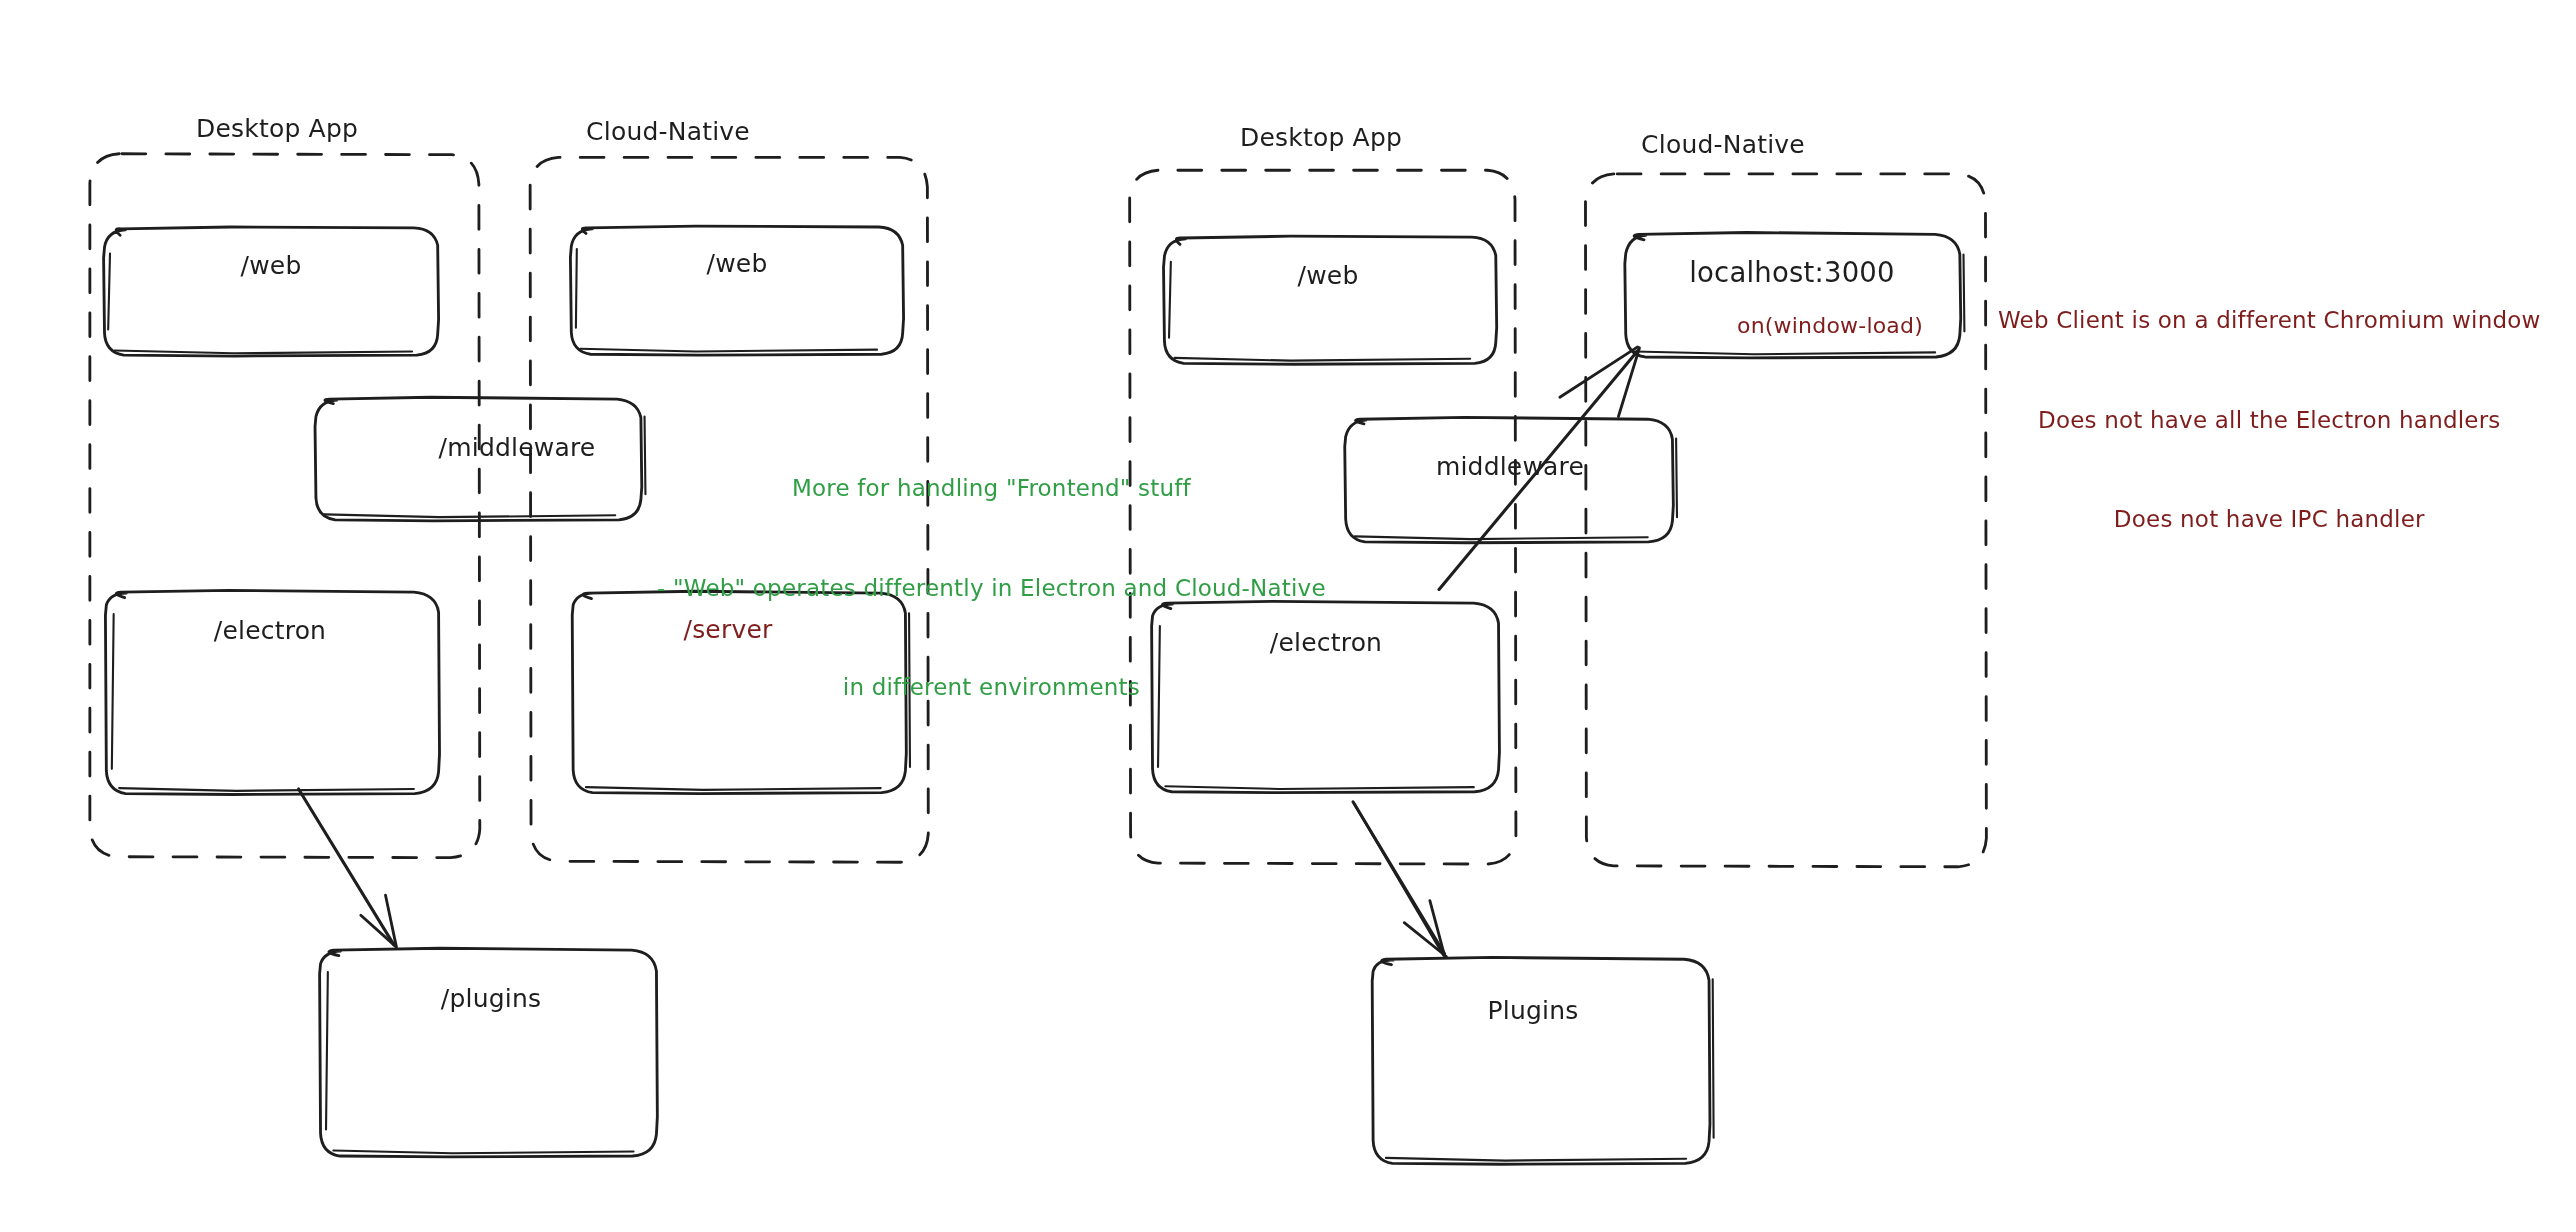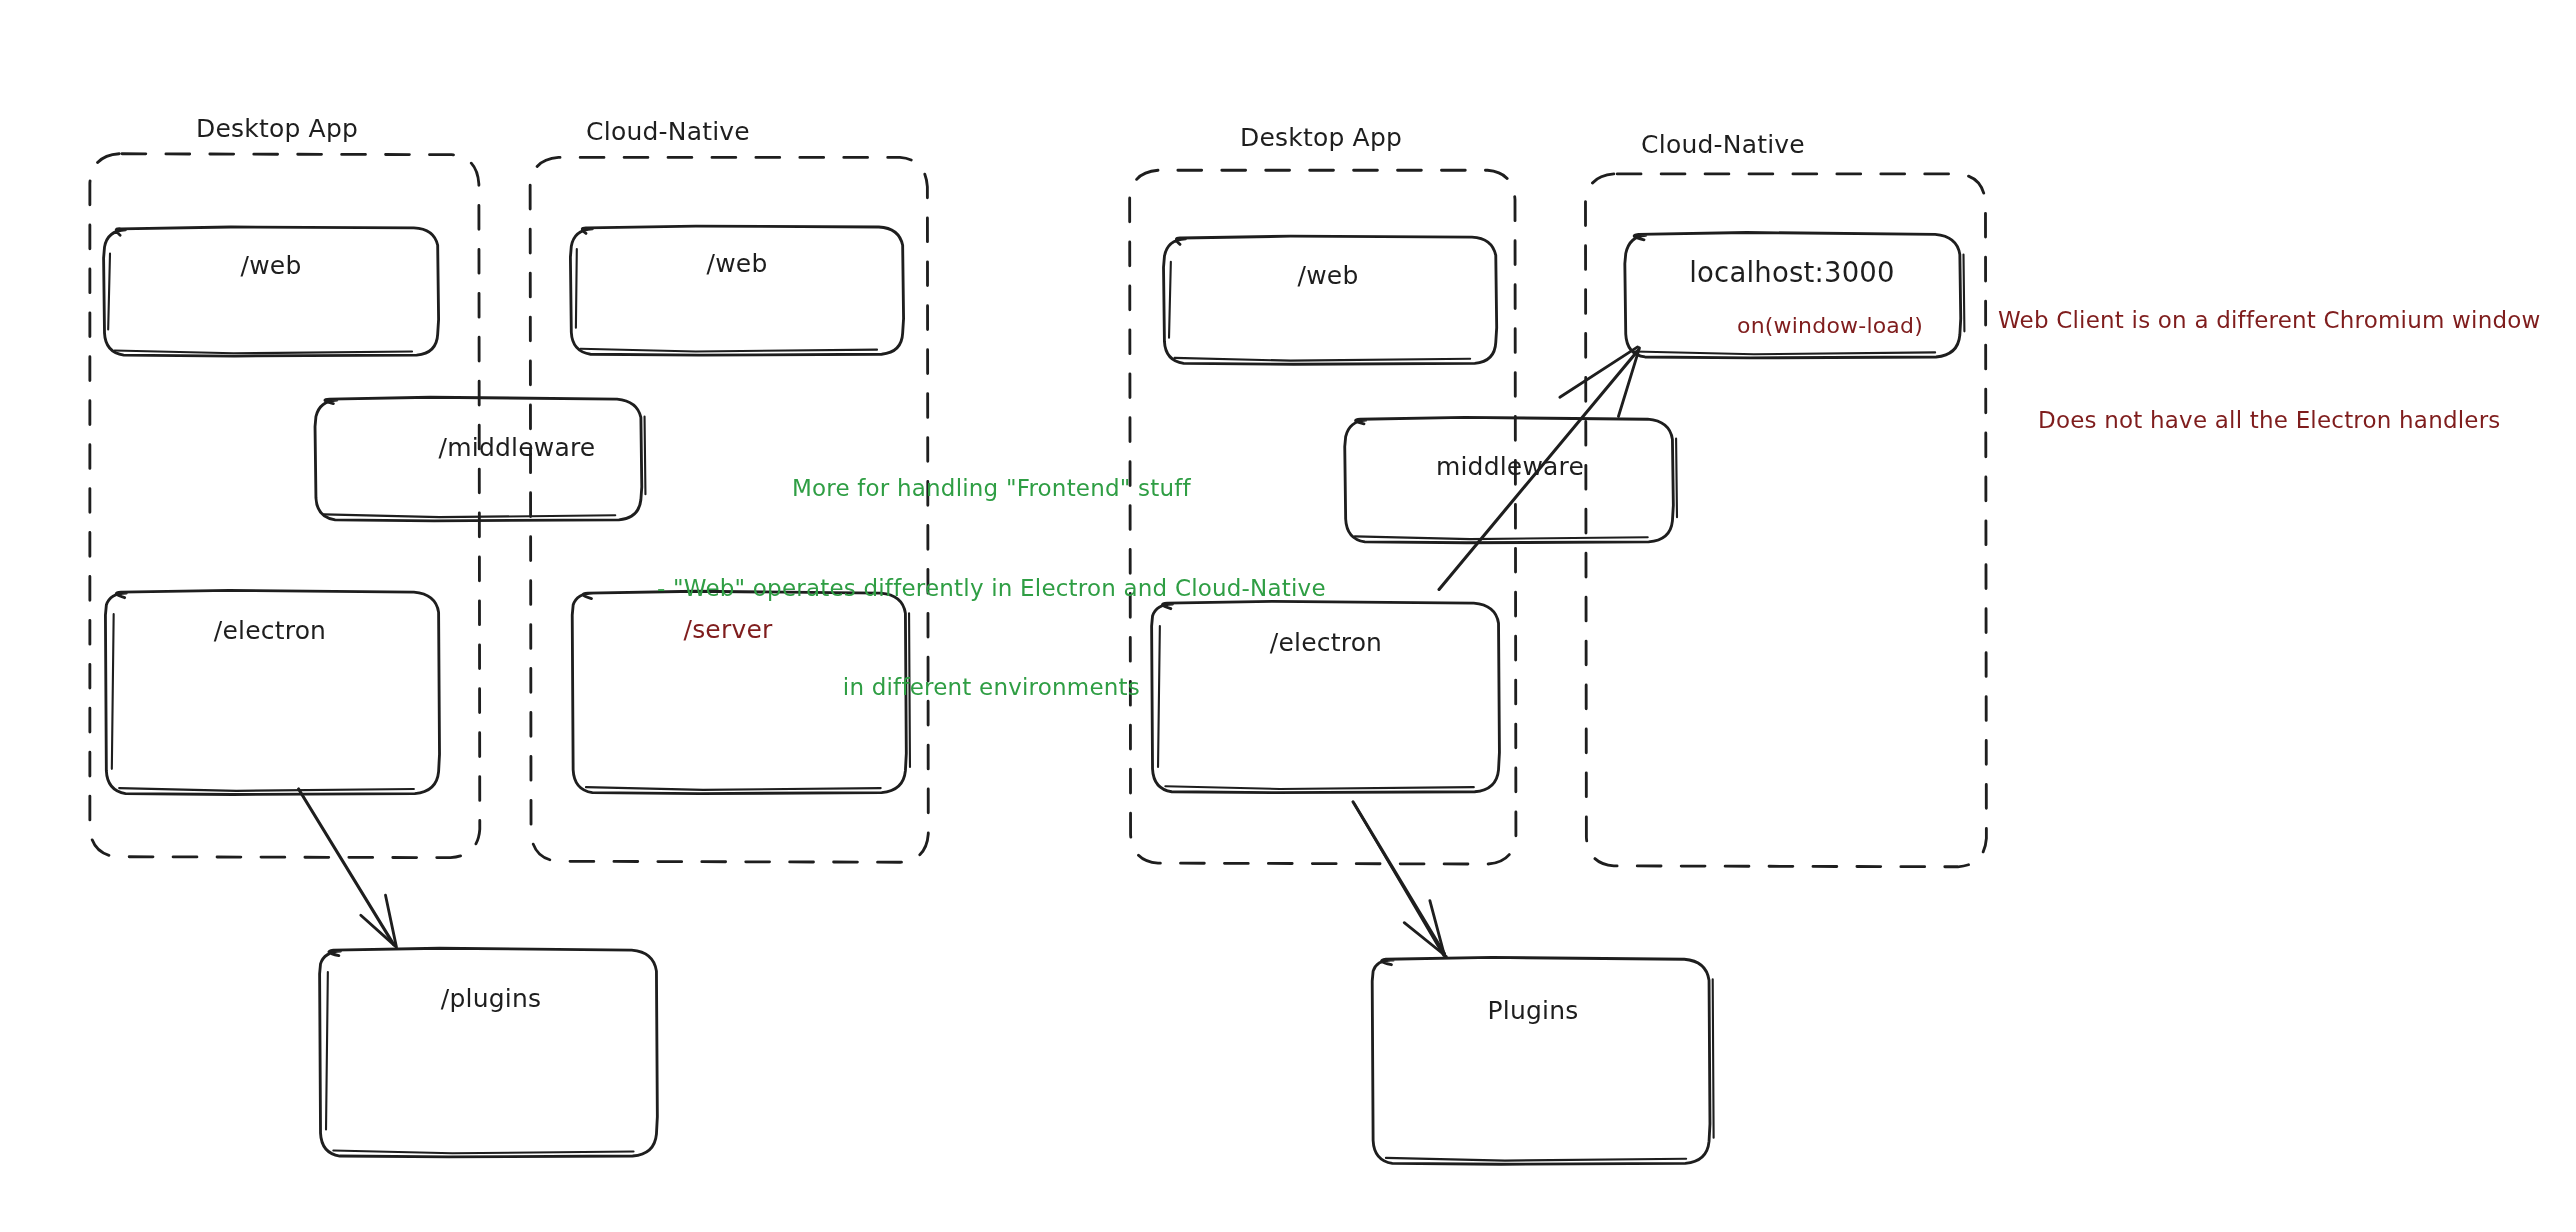--- a/index.html
+++ b/index.html
@@ -179,16 +179,17 @@
   <div class="label box-label black" style="left:1328px; top:259px;">/web</div>
   <div class="label box-label big black" style="left:1792px; top:254px;">localhost:3000</div>
   <div class="label box-label red" style="left:1830px; top:311px; font-size:22px;">on(window-load)</div>
   <div class="label box-label black" style="left:1510px; top:450px;">middleware</div>
   <div class="label box-label black" style="left:1326px; top:626px;">/electron</div>
   <div class="label box-label black" style="left:1533px; top:994px;">Plugins</div>
 
   <div class="label note red" style="left:1998px; top:238px;">
     <div>Web Client is on a different Chromium window</div>
     <div>Does not have all the Electron handlers</div>
+    <div>Does not have IPC handler</div>
   </div>
 
 </div>
 
 
 </body></html>

